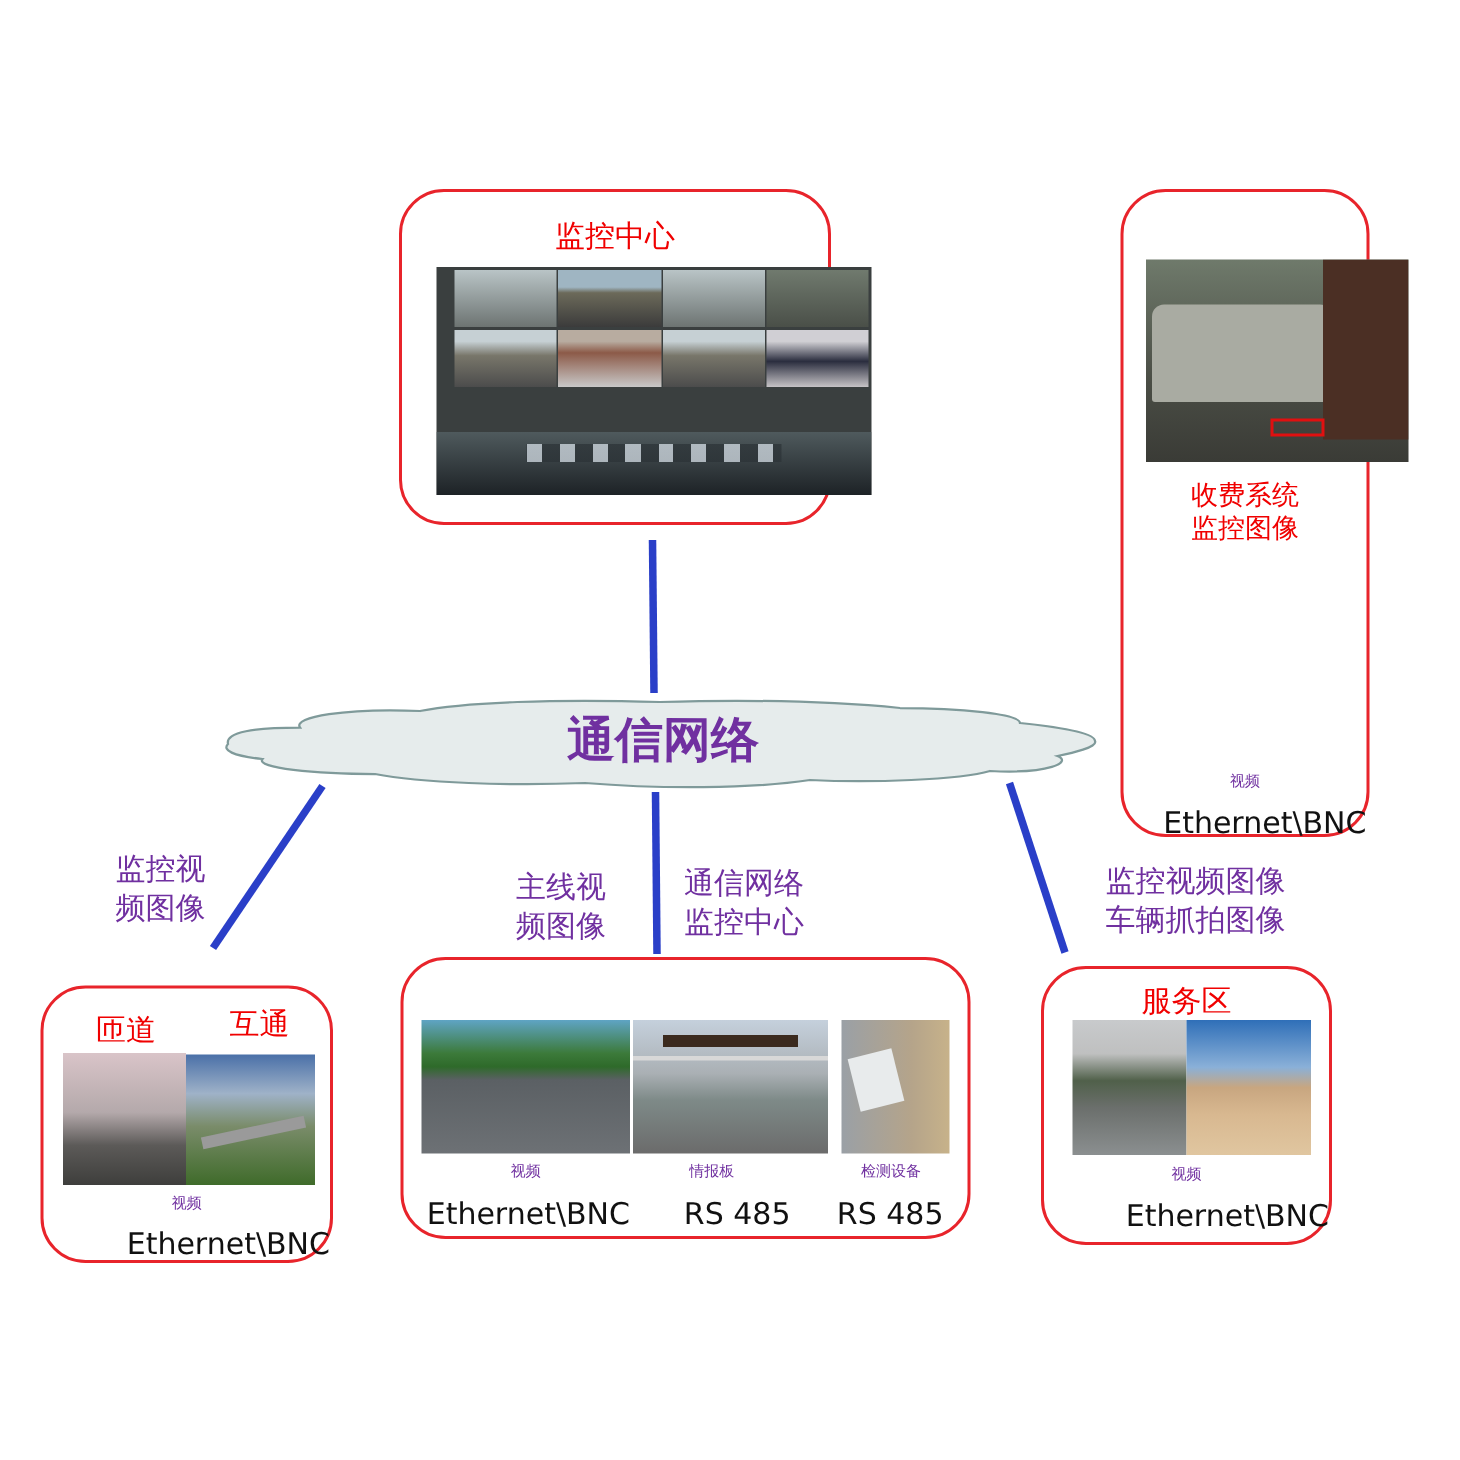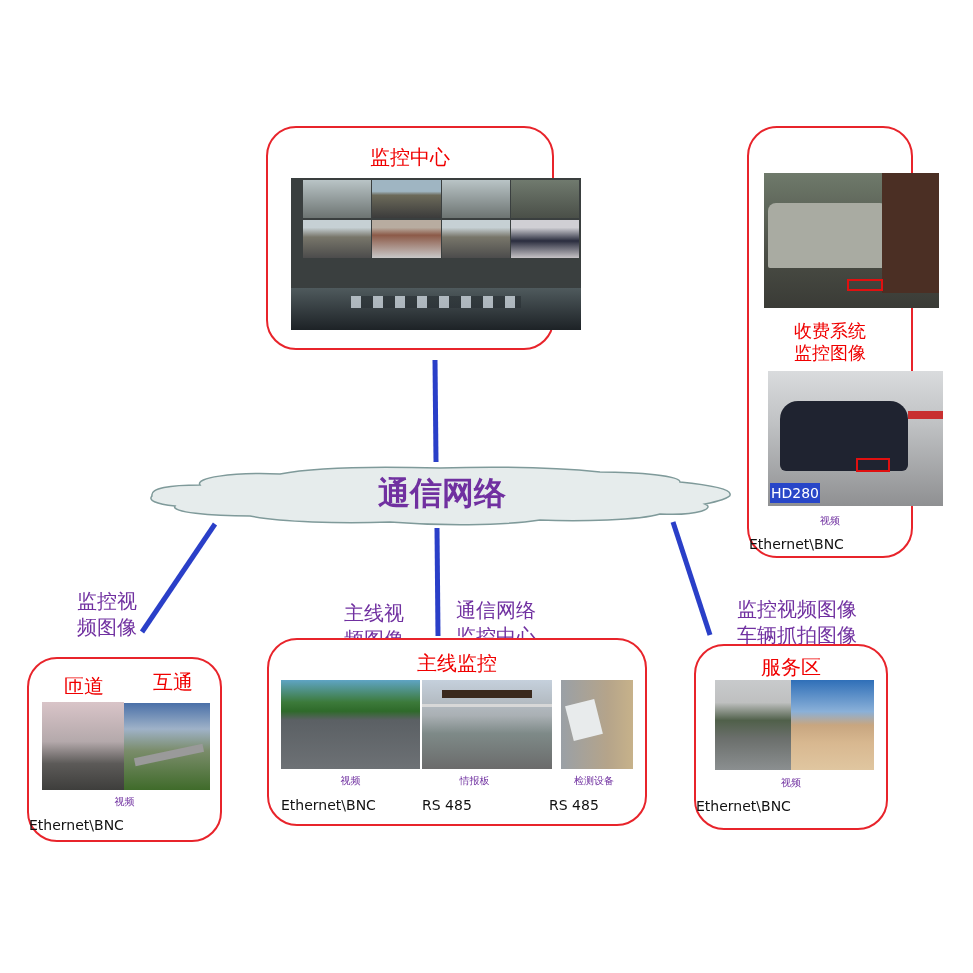--- a/index.html
+++ b/index.html
@@ -1,22 +1,22 @@
 <!DOCTYPE html>
 <html><head>
   <meta charset="utf-8">
   <style>
     html, body { margin: 0; padding: 0; background: #ffffff; }
     body { width: 973px; height: 973px; position: relative; overflow: hidden;
            font-family: "DejaVu Sans", "Liberation Sans", sans-serif; }
     .box { position: absolute; border: 2px solid #e8242b; border-radius: 30px; background: #fff; box-sizing: border-box; }
     .title-red { position: absolute; color: #f00000; font-size: 20px; text-align: center; white-space: nowrap; }
-    .label-purple { position: absolute; color: #7030a0; font-size: 20px; line-height: 26px; white-space: nowrap; margin-top: 22px; }
+    .label-purple { position: absolute; color: #7030a0; font-size: 20px; line-height: 26px; white-space: nowrap; }
     .small-purple { position: absolute; color: #7030a0; font-size: 10px; text-align: center; white-space: nowrap; }
-    .small-black { position: absolute; color: #111; font-size: 14px; text-align: left; white-space: nowrap; }
+    .small-black { position: absolute; color: #111; font-size: 20px; text-align: right; white-space: nowrap; }
     .img { position: absolute; overflow: hidden; }
     svg.lines { position: absolute; left: 0; top: 0; }
     .cloud-text { position: absolute; color: #7030a0; font-size: 32px; white-space: nowrap; font-weight: bold; }
   </style>
 </head>
 <body>
 
 <svg class="lines" width="973" height="973">
   <line x1="435" y1="360" x2="436" y2="462" stroke="#2a3fc8" stroke-width="5"></line>
   <line x1="215" y1="524" x2="142" y2="632" stroke="#2a3fc8" stroke-width="5"></line>
@@ -52,26 +52,20 @@
 <div class="box" style="left:747px;top:126px;width:166px;height:432px;">
   <div class="img" style="left:15px;top:45px;width:175px;height:135px;background:linear-gradient(#6f7a6b,#4a4d45 60%,#3a3b36);">
     <div style="position:absolute;left:4px;top:30px;width:120px;height:65px;background:#a9aba2;border-radius:8px 8px 2px 2px;"></div>
     <div style="position:absolute;left:118px;top:0;width:57px;height:120px;background:#4b2f24;"></div>
     <div style="position:absolute;left:83px;top:106px;width:36px;height:12px;border:2px solid #e01010;box-sizing:border-box;"></div>
   </div>
   <div class="title-red" style="left:0;right:0;top:192px;line-height:22px;font-size:18px;">
     <div>收费系统</div>
     <div>监控图像</div>
   </div>
-  <div class="img" style="left:19px;top:243px;width:175px;height:135px;background:linear-gradient(#d9dbdd,#bfc1c3 40%,#8f9092);">
-    <div style="position:absolute;left:12px;top:30px;width:128px;height:70px;background:#1f2330;border-radius:18px 18px 6px 6px;"></div>
-    <div style="position:absolute;left:140px;top:40px;width:35px;height:8px;background:#c83030;"></div>
-    <div style="position:absolute;left:88px;top:87px;width:34px;height:14px;border:2px solid #e01010;box-sizing:border-box;"></div>
-    <div style="position:absolute;left:2px;top:112px;width:50px;height:20px;background:#2846c8;color:#fff;font-size:14px;line-height:20px;text-align:center;">HD280</div>
-  </div>
   <div class="small-purple" style="left:0;right:0;top:386px;">视频</div>
   <div class="small-black" style="left:0;right:0;top:408px;">Ethernet\BNC</div>
 </div>
 
 <div class="label-purple" style="left:77px;top:566px;">
   <div>监控视</div>
   <div>频图像</div>
 </div>
 <div class="label-purple" style="left:344px;top:578px;">
   <div>主线视</div>
@@ -91,21 +85,20 @@
   <div class="title-red" style="left:124px;top:10px;">互通</div>
   <div class="img" style="left:13px;top:43px;width:82px;height:88px;background:linear-gradient(#d9c4c8,#b4a9ab 45%,#5c5a58 70%,#3e3e3c);"></div>
   <div class="img" style="left:95px;top:44px;width:86px;height:87px;background:linear-gradient(#4a70a8,#9fb2c8 30%,#7a8c6a 55%,#3f6b2a);">
     <div style="position:absolute;left:10px;top:48px;width:70px;height:8px;background:#9a9a9a;transform:rotate(-12deg);"></div>
   </div>
   <div class="small-purple" style="left:0;right:0;top:136px;">视频</div>
   <div class="small-black" style="left:0;right:0;top:158px;">Ethernet\BNC</div>
 </div>
 
 <div class="box" style="left:267px;top:638px;width:380px;height:188px;">
-  <div class="title-red" style="left:0;right:0;top:10px;">主线监控</div>
   <div class="img" style="left:12px;top:40px;width:139px;height:89px;background:linear-gradient(#5fa4c4,#3c7a3a 25%,#2e6a2a 35%,#5b6064 45%,#6d7175);"></div>
   <div class="img" style="left:153px;top:40px;width:130px;height:89px;background:linear-gradient(#c5d0dc,#aab0b4 40%,#7e8a88 60%,#6b6b6b);">
     <div style="position:absolute;left:20px;top:10px;width:90px;height:8px;background:#3b2a1e;"></div>
     <div style="position:absolute;left:0;top:24px;width:130px;height:3px;background:#d8d8d8;"></div>
   </div>
   <div class="img" style="left:292px;top:40px;width:72px;height:89px;background:linear-gradient(90deg,#9aa0a6,#b5a48a 65%,#c7b28a);">
     <div style="position:absolute;left:8px;top:22px;width:30px;height:36px;background:#e8ebec;transform:rotate(-14deg);"></div>
   </div>
   <div class="small-purple" style="left:12px;width:139px;top:134px;">视频</div>
   <div class="small-black" style="left:12px;width:139px;top:157px;">Ethernet\BNC</div>

